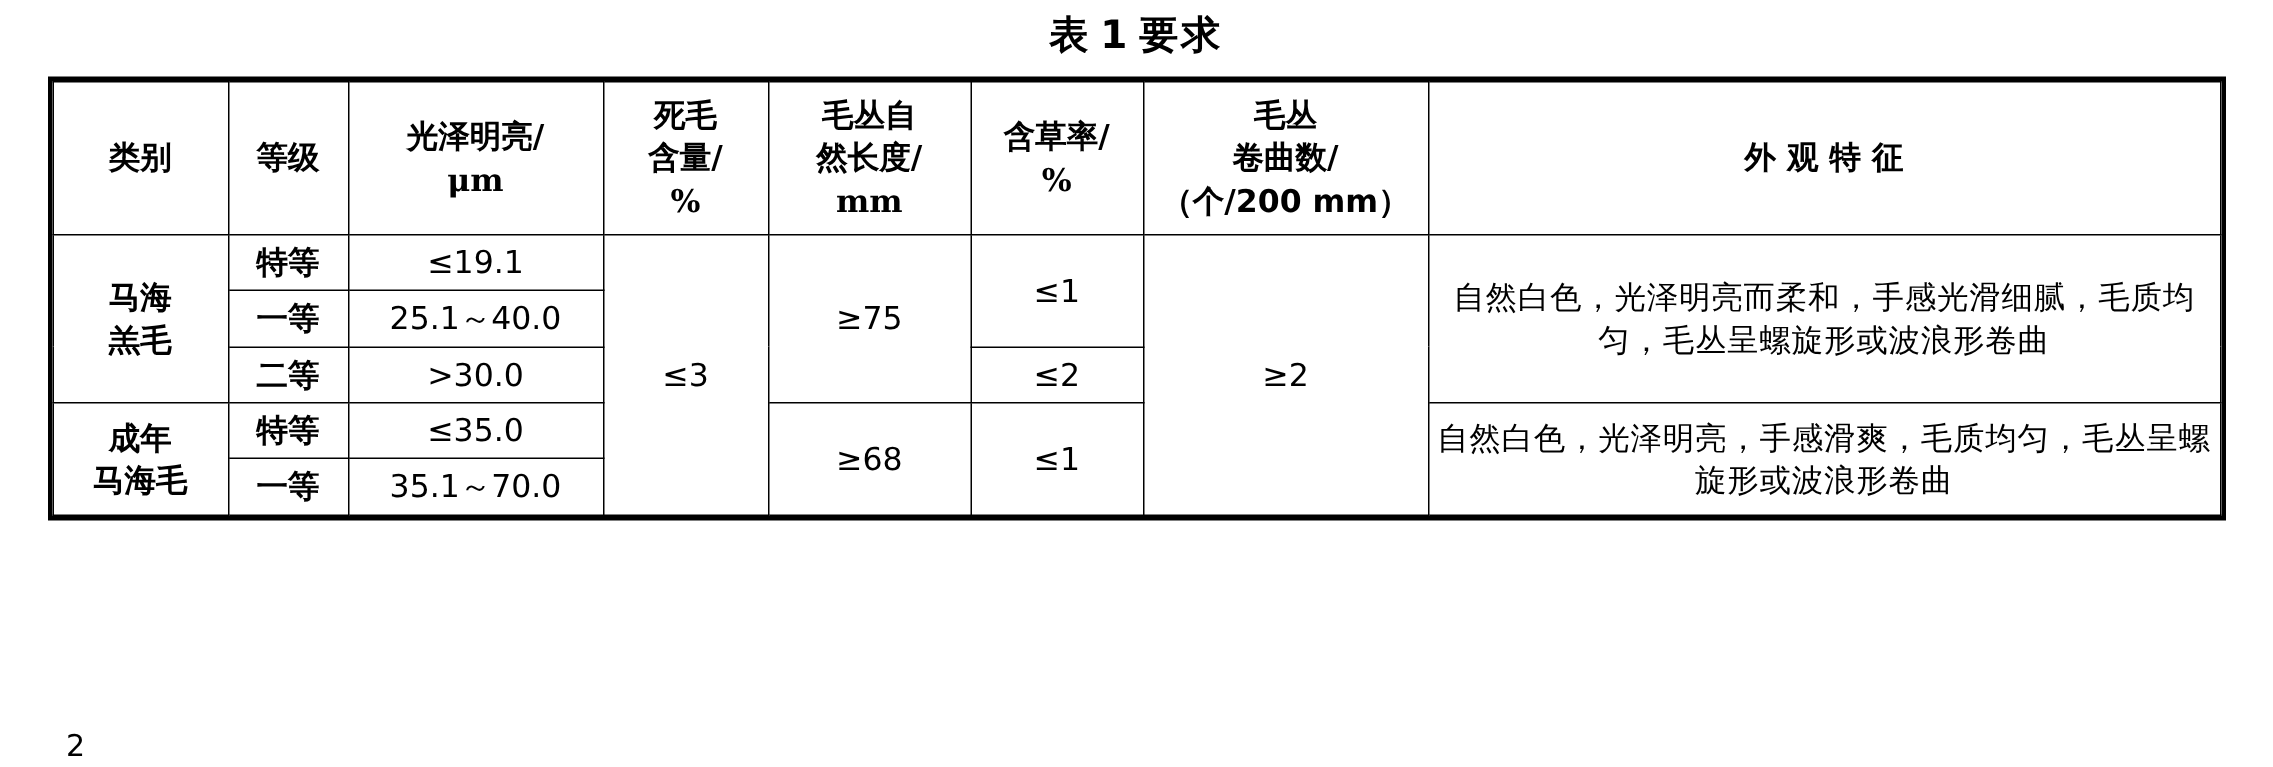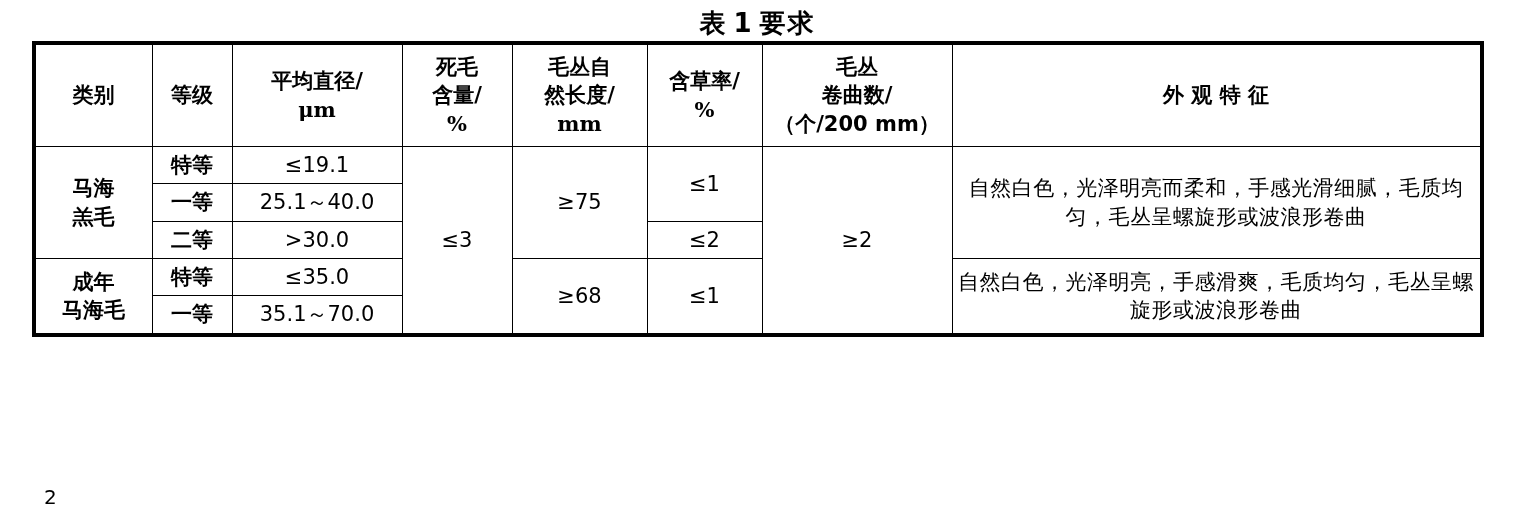--- a/index.html
+++ b/index.html
@@ -20,20 +20,21 @@
     width: 1515px;
     height: 511px;
     box-sizing: border-box;
   }
   .table-title {
     text-align: center;
     font-size: 26px;
     font-weight: bold;
     letter-spacing: 2px;
     padding-top: 6px;
+    padding-bottom: 10px;
     font-family: "DejaVu Sans", "Liberation Sans", sans-serif;
   }
   .table-title .title-num {
     margin: 0 6px;
   }
   table.req {
     border-collapse: collapse;
     margin: 0 auto;
     width: 1452px;
     table-layout: fixed;
@@ -126,21 +127,21 @@
           <col class="c5">
           <col class="c6">
           <col class="c7">
           <col class="c8">
     </colgroup>
     <tbody>
       <tr>
         <td class="head">类别</td>
         <td class="head">等级</td>
         <td class="head">
-          <span class="hdr-line">平均直径/</span>
+          <span class="hdr-line">光泽明亮/</span>
           <span class="hdr-line unit">μm</span>
         </td>
         <td class="head">
           <span class="hdr-line">死毛</span>
           <span class="hdr-line">含量/</span>
           <span class="hdr-line unit">%</span>
         </td>
         <td class="head">
           <span class="hdr-line">毛丛自</span>
           <span class="hdr-line">然长度/</span>

